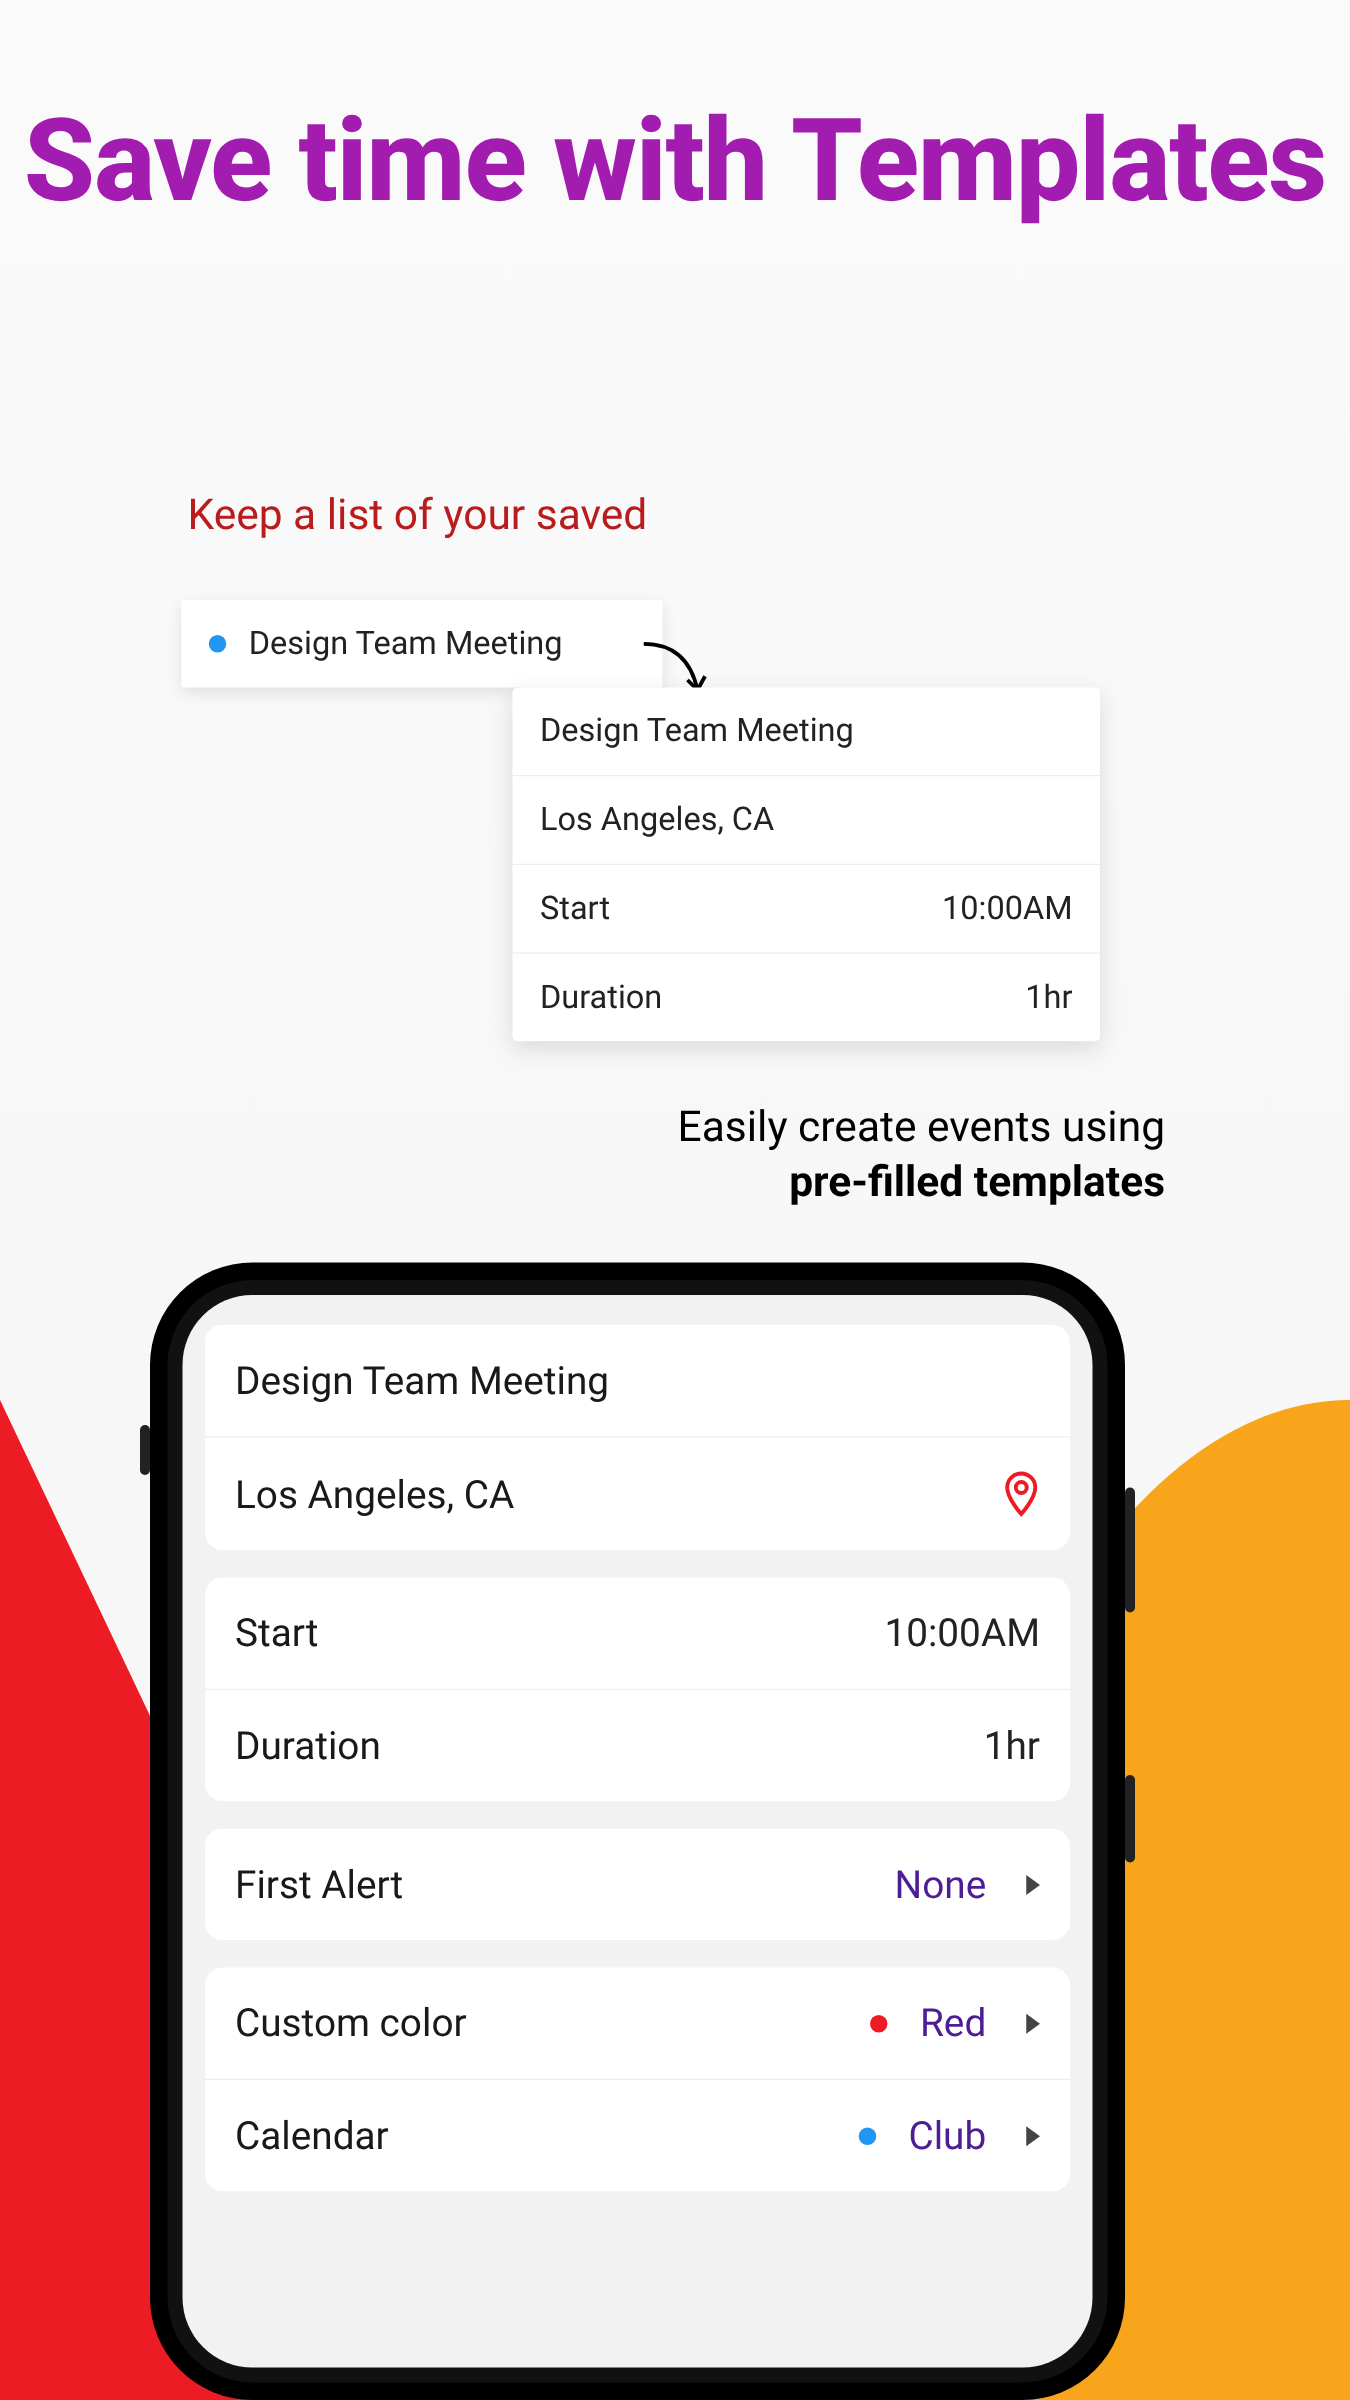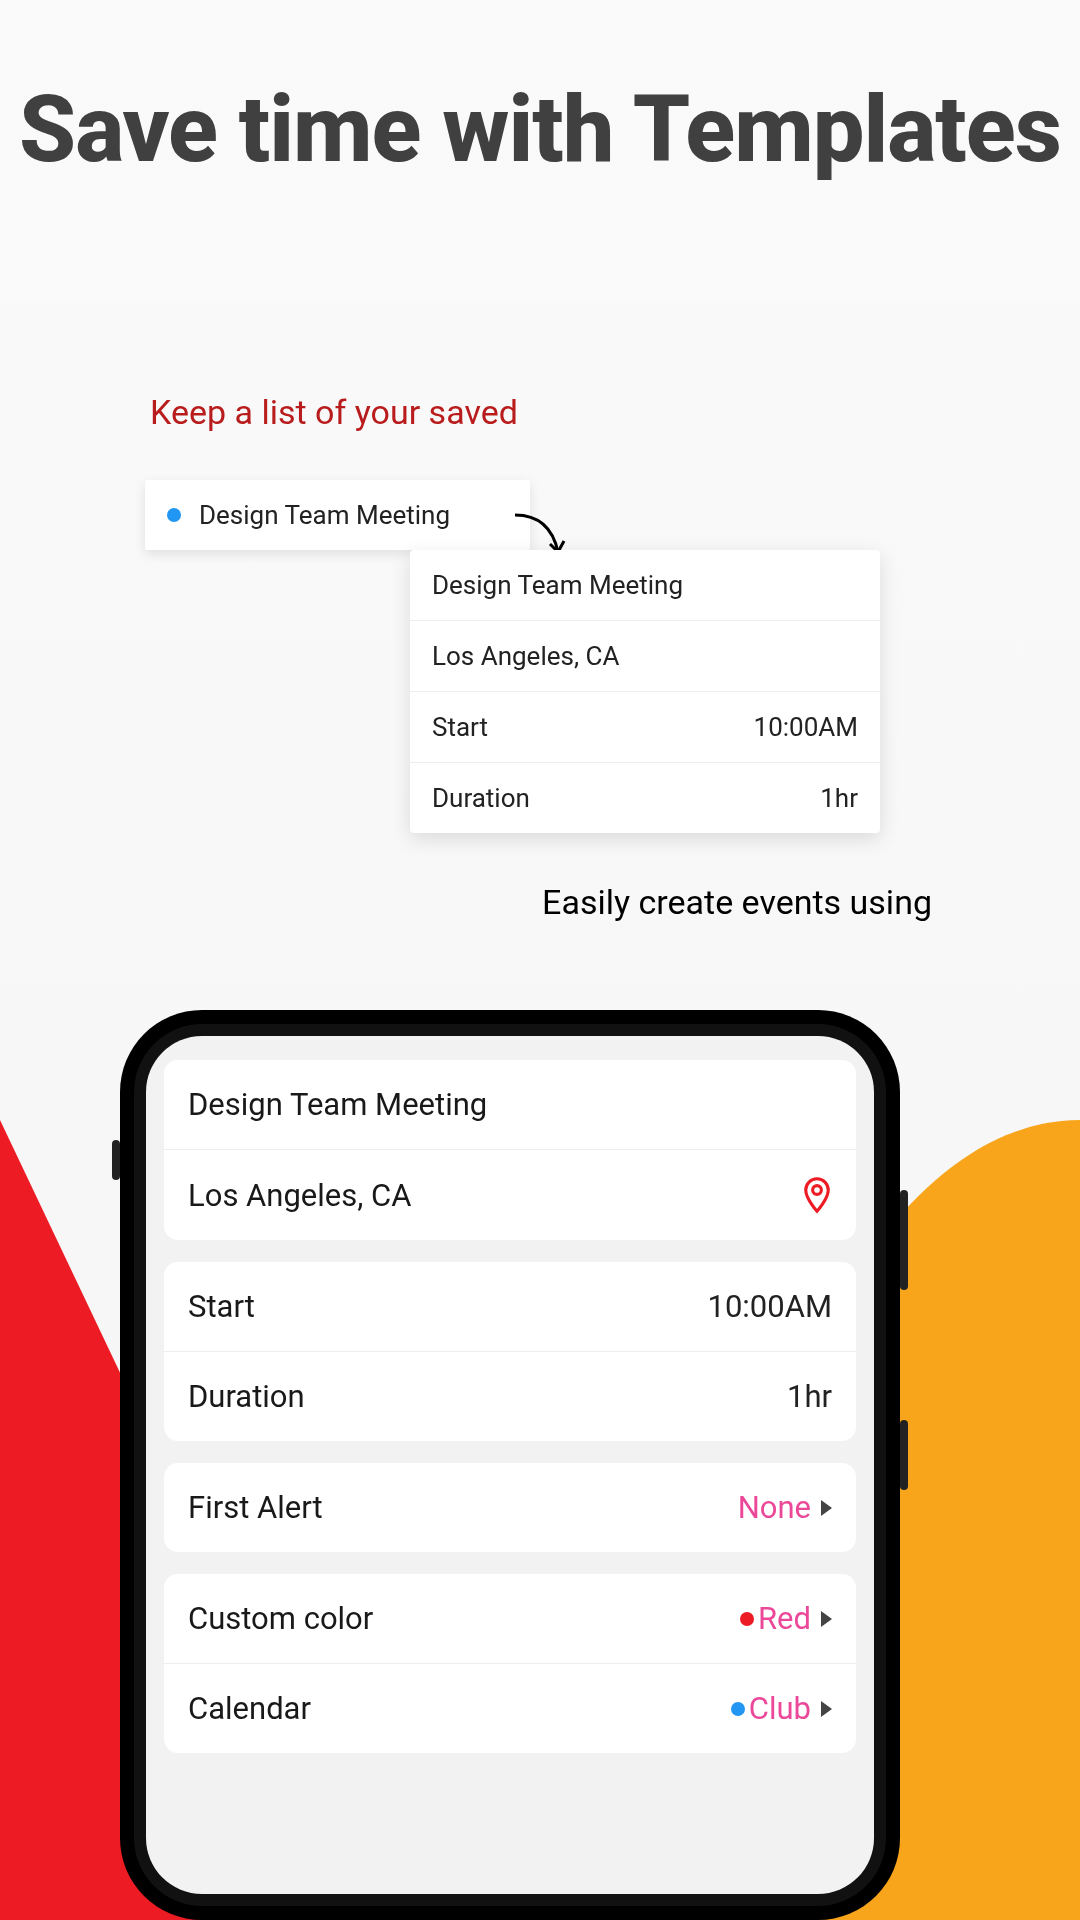--- a/index.html
+++ b/index.html
@@ -28,21 +28,21 @@
 }
 .page-title {
   position: absolute;
   top: 80px;
   left: 0; right: 0;
   text-align: center;
   font-size: 92px;
   font-weight: 800;
   line-height: 1.08;
   letter-spacing: -1px;
-  color: #404040;
+  color: #a21caf;
 }
 .subtitle-1 {
   position: absolute;
   top: 390px;
   left: 150px;
   font-size: 34px;
   color: #b91c1c;
   line-height: 1.3;
 }
 .subtitle-1 .bold { font-weight: 700; }
@@ -148,24 +148,24 @@
   display: flex;
   justify-content: space-between;
   align-items: center;
   padding: 26px 24px;
   font-size: 31px;
   color: #191919;
 }
 .phone .row + .row { border-top: 1px solid #eee; }
 .phone .row .value { color: #222; }
 .phone .row .value-muted {
-  color: #ec4899;
+  color: #4c1d95;
   display: flex;
   align-items: center;
-  gap: 0;
+  gap: 22px;
 }
 .phone .row .value-muted .dot { margin-right: 4px; width: 14px; height: 14px; }
 .chevron {
   width: 0; height: 0;
   border-top: 8px solid transparent;
   border-bottom: 8px solid transparent;
   border-left: 11px solid #444;
   margin-left: 10px;
 }
 .loc-icon {
@@ -225,20 +225,21 @@
     <span class="td-value">10:00AM</span>
   </div>
   <div class="td-row">
     <span>Duration</span>
     <span class="td-value">1hr</span>
   </div>
 </div>
 
 <div class="subtitle-2">
   <span>Easily create events using</span><br>
+  <span class="bold">pre-filled templates</span>
 </div>
 
 <div class="phone">
   <div class="side-left"></div>
   <div class="side-btn side-btn-1"></div>
   <div class="side-btn side-btn-2"></div>
   <div class="phone-inner">
     <div class="phone-screen">
 
       <div class="card">

